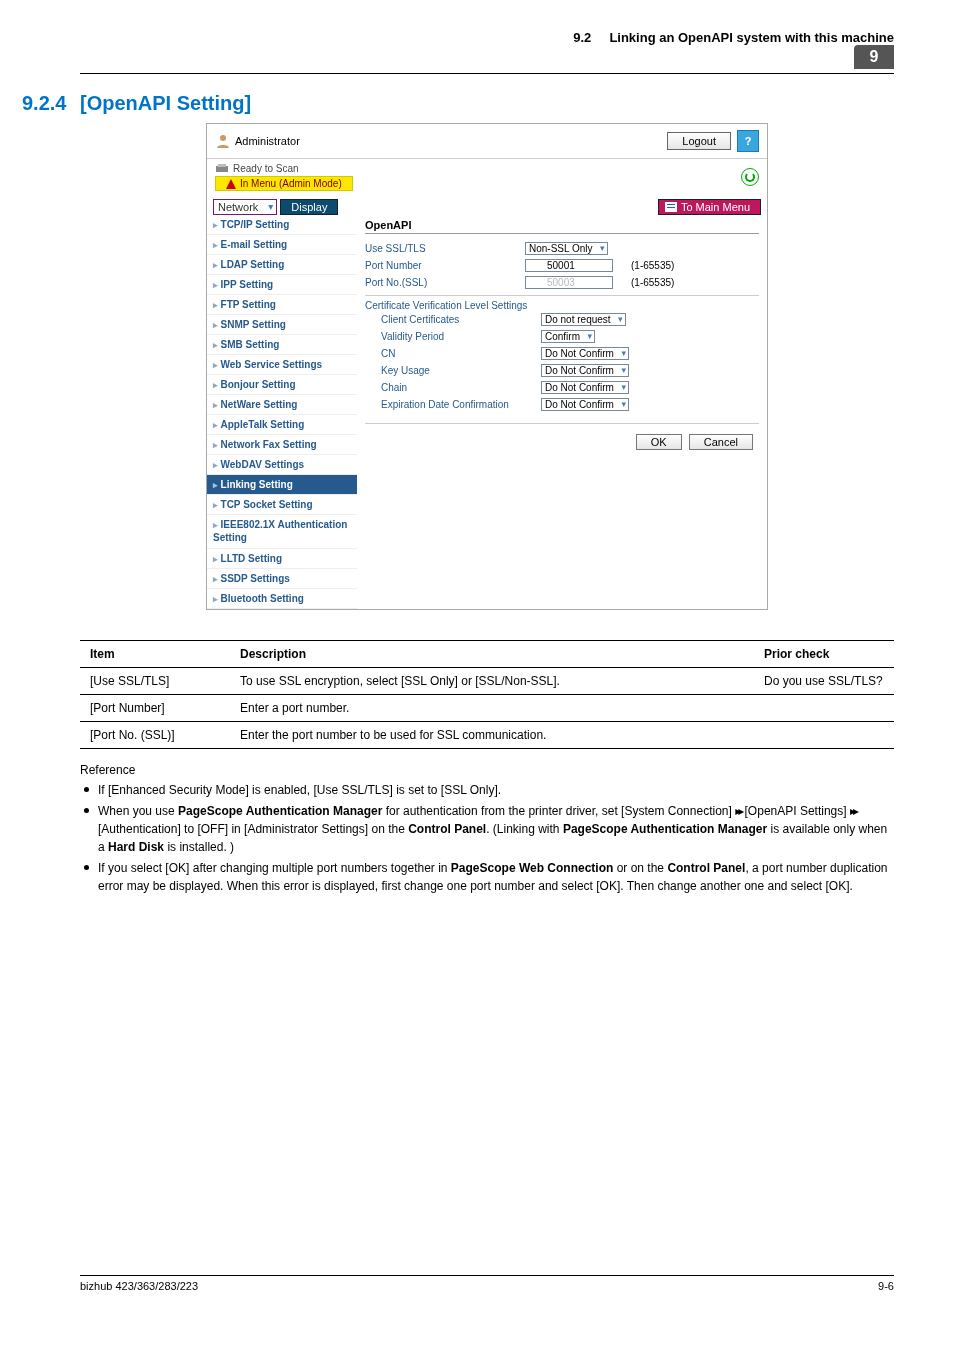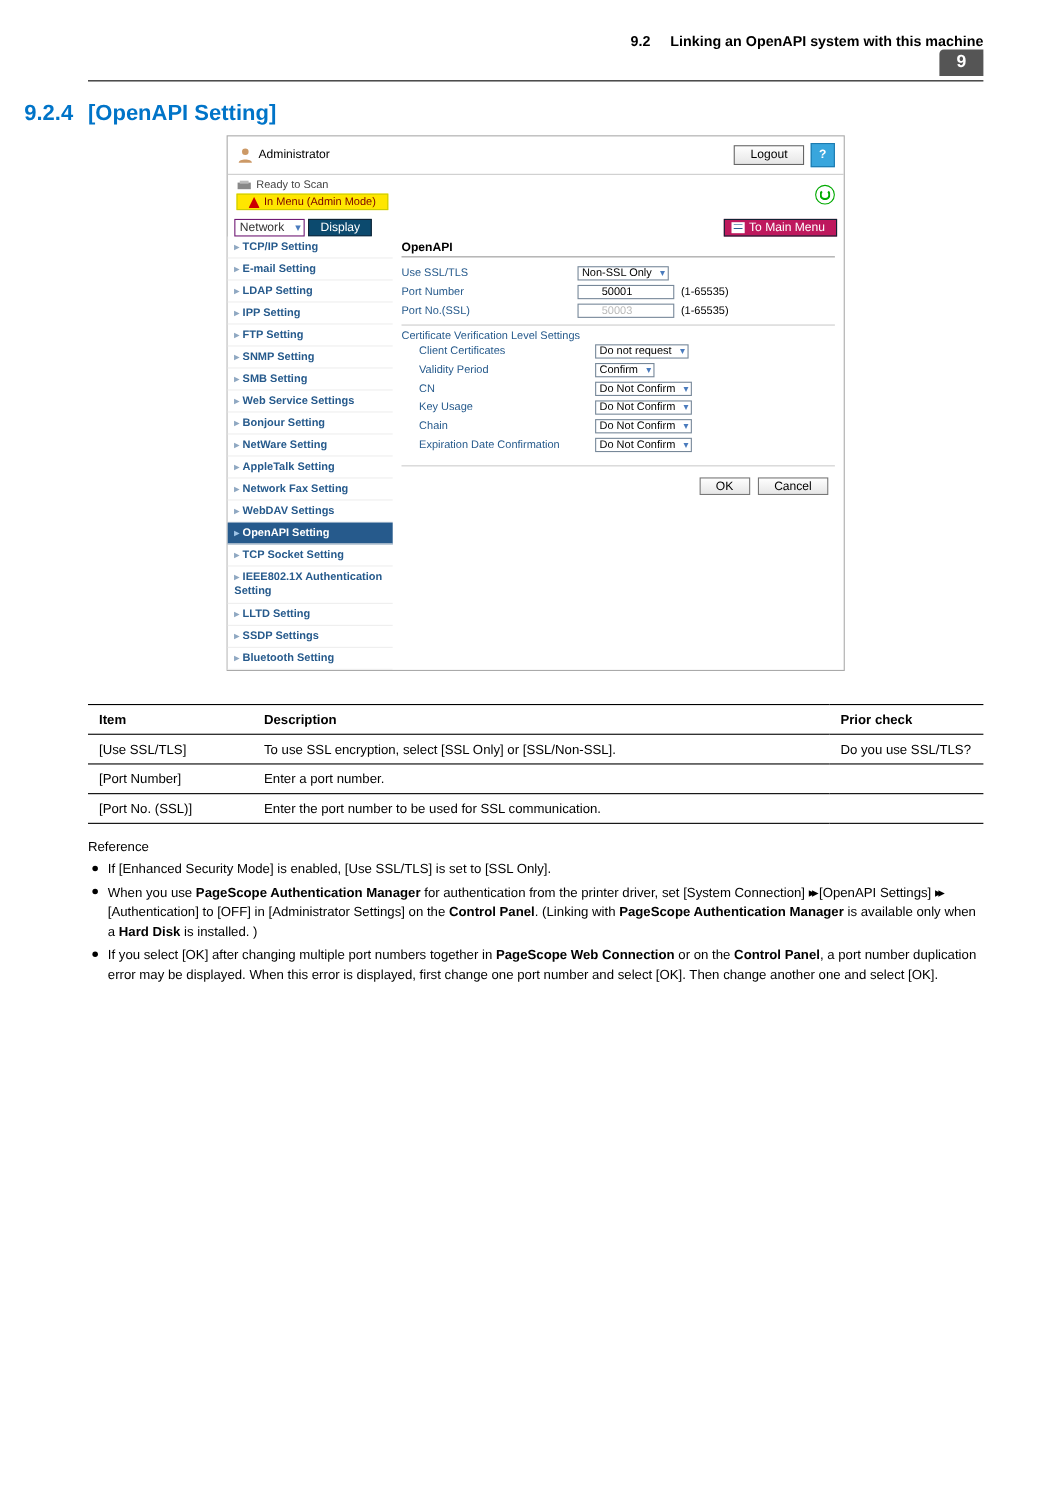--- a/index.html
+++ b/index.html
@@ -256,21 +256,21 @@
     background: #fff;
     padding: 0 21px;
     width: 44px;
     color: #000;
     font-size: 10px;
   }
   .field-row .ctrl-input.dis {
     color: #bbb;
   }
   .field-row .range {
-    margin-left: 6px;
+    margin-left: 18px;
     color: #000;
     font-size: 10px;
     text-align: right;
   }
   .cert-heading {
     color: #265a8c;
     font-size: 10px;
     border-top: 1px solid #ccc;
     padding-top: 4px;
     margin-top: 4px;
@@ -413,21 +413,21 @@
           <div class="sidebar-item"><span class="tri">▸</span><span>IPP Setting</span></div>
           <div class="sidebar-item"><span class="tri">▸</span><span>FTP Setting</span></div>
           <div class="sidebar-item"><span class="tri">▸</span><span>SNMP Setting</span></div>
           <div class="sidebar-item"><span class="tri">▸</span><span>SMB Setting</span></div>
           <div class="sidebar-item"><span class="tri">▸</span><span>Web Service Settings</span></div>
           <div class="sidebar-item"><span class="tri">▸</span><span>Bonjour Setting</span></div>
           <div class="sidebar-item"><span class="tri">▸</span><span>NetWare Setting</span></div>
           <div class="sidebar-item"><span class="tri">▸</span><span>AppleTalk Setting</span></div>
           <div class="sidebar-item"><span class="tri">▸</span><span>Network Fax Setting</span></div>
           <div class="sidebar-item"><span class="tri">▸</span><span>WebDAV Settings</span></div>
-          <div class="sidebar-item active"><span class="tri">▸</span><span>OpenAPI Setting</span></div>
+          <div class="sidebar-item active"><span class="tri">▸</span><span>Linking Setting</span></div>
           <div class="sidebar-item"><span class="tri">▸</span><span>TCP Socket Setting</span></div>
           <div class="sidebar-item double"><span class="tri">▸</span><span>IEEE802.1X Authentication Setting</span></div>
           <div class="sidebar-item"><span class="tri">▸</span><span>LLTD Setting</span></div>
           <div class="sidebar-item"><span class="tri">▸</span><span>SSDP Settings</span></div>
           <div class="sidebar-item"><span class="tri">▸</span><span>Bluetooth Setting</span></div>
         </div>
       <div class="content">
         <div class="content-heading">OpenAPI</div>
 
         <div class="field-row">
@@ -510,14 +510,18 @@
   <ul class="ref">
     <li>If [Enhanced Security Mode] is enabled, [Use SSL/TLS] is set to [SSL Only].</li>
     <li>
       <span>When you use </span><b>PageScope Authentication Manager</b><span> for authentication from the printer driver, set [System Connection] </span><span class="arrow2">▸▸</span><span> [OpenAPI Settings] </span><span class="arrow2">▸▸</span><span> [Authentication] to [OFF] in [Administrator Settings] on the </span><b>Control Panel</b><span>. (Linking with </span><b>PageScope Authentication Manager</b><span> is available only when a </span><b>Hard Disk</b><span> is installed. )</span>
     </li>
     <li>
       <span>If you select [OK] after changing multiple port numbers together in </span><b>PageScope Web Connection</b><span> or on the </span><b>Control Panel</b><span>, a port number duplication error may be displayed. When this error is displayed, first change one port number and select [OK]. Then change another one and select [OK].</span>
     </li>
   </ul>
 
+  <div class="footer">
+    <span>bizhub 423/363/283/223</span>
+    <span>9-6</span>
+  </div>
 
 </div>
 
 </body></html>

